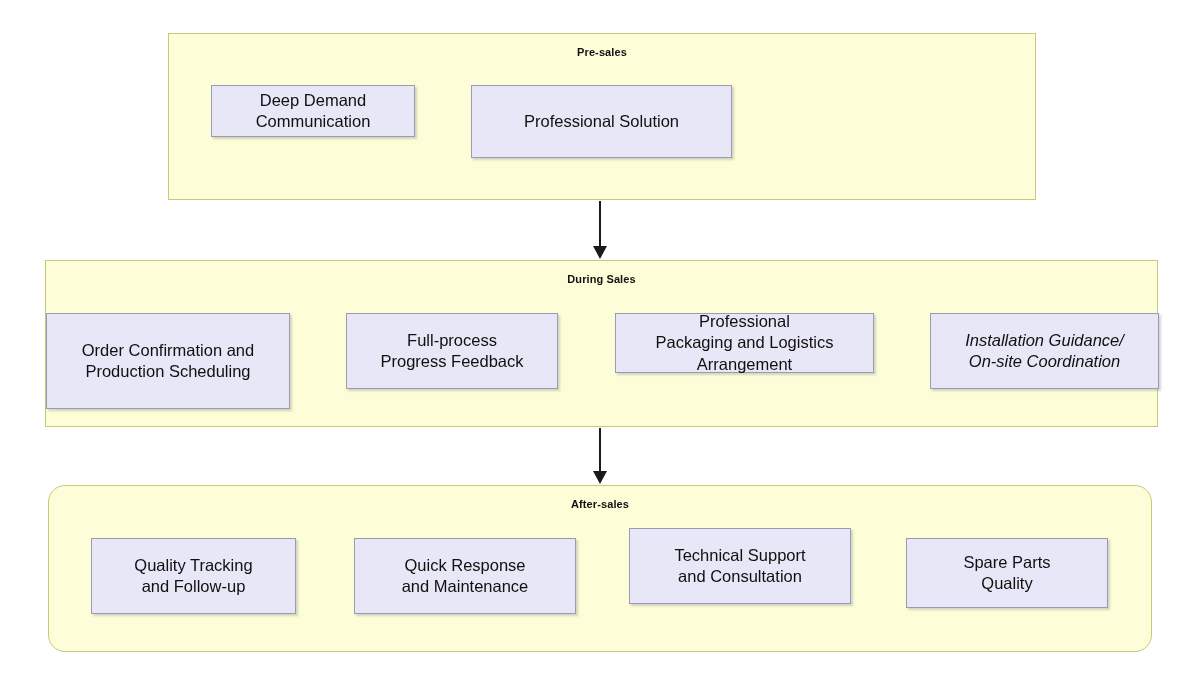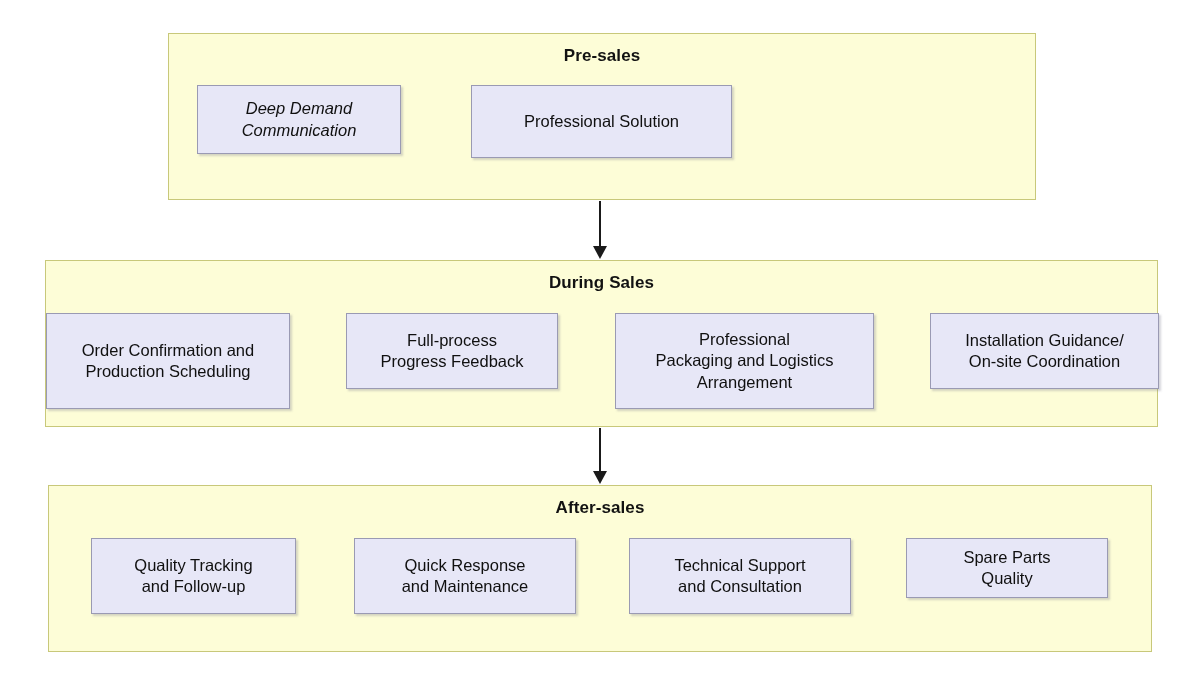--- a/index.html
+++ b/index.html
@@ -28,21 +28,21 @@
     position: absolute;
     background: #fdfdd7;
     border: 1.5px solid #c8c87a;
     box-sizing: border-box;
   }
   .group-title {
     position: absolute;
     left: 0;
     right: 0;
     text-align: center;
-    font-size: 17px;
+    font-size: 11px;
     font-weight: bold;
     color: #121212;
     letter-spacing: 0.1px;
     white-space: nowrap;
   }
 
   
   .node {
     position: absolute;
     background: #e7e7f7;
@@ -79,40 +79,40 @@
     width: 0;
     height: 0;
     border-left: 7px solid transparent;
     border-right: 7px solid transparent;
     border-top: 13px solid #1a1a1a;
   }
 
   
   #group-presales      { left: 168px; top: 33px;  width: 868px;  height: 167px; }
   #group-during-sales  { left: 45px;  top: 260px; width: 1113px; height: 167px; padding-left: 30px; }
-  #group-after-sales   { left: 48px;  top: 485px; width: 1104px; height: 167px; }
+  #group-after-sales   { left: 48px;  top: 485px; width: 1104px; height: 167px; border-radius: 17px; }
 
   .group-title { top: 12px; }
 
   
-  #node-deep-demand        { left: 28px;  top: 51px; width: 204px; height: 69px; font-style: italic; }
+  #node-deep-demand        { left: 42px;  top: 51px; width: 204px; height: 52px; }
   #node-professional-sol   { left: 302px; top: 51px; width: 261px; height: 73px; align-items: center; }
   #node-sample-prototype   { left: 619px; top: 51px; width: 205px; height: 73px; }
 
   
   #node-order-confirmation { left: 0px;   top: 52px; width: 244px; height: 96px; }
   #node-full-process       { left: 300px; top: 52px; width: 212px; height: 76px; }
-  #node-packaging-logistics{ left: 569px; top: 52px; width: 259px; height: 96px; }
-  #node-installation       { left: 884px; top: 52px; width: 229px; height: 76px; }
+  #node-packaging-logistics{ left: 569px; top: 52px; width: 259px; height: 60px; }
+  #node-installation       { left: 884px; top: 52px; width: 229px; height: 76px; font-style: italic; }
 
   
   #node-quality-tracking   { left: 42px;  top: 52px; width: 205px; height: 76px; }
   #node-quick-response     { left: 305px; top: 52px; width: 222px; height: 76px; }
-  #node-technical-support  { left: 580px; top: 52px; width: 222px; height: 76px; }
-  #node-spare-parts        { left: 857px; top: 52px; width: 202px; height: 60px; }
+  #node-technical-support  { left: 580px; top: 42px; width: 222px; height: 76px; }
+  #node-spare-parts        { left: 857px; top: 52px; width: 202px; height: 70px; }
 
   
   #arrow-1 { left: 600px; top: 201px; height: 59px; }
   #arrow-1 .shaft { height: 46px; }
   #arrow-1 .head  { top: 45px; }
 
   
   #arrow-2 { left: 600px; top: 428px; height: 57px; }
   #arrow-2 .shaft { height: 44px; }
   #arrow-2 .head  { top: 43px; }

